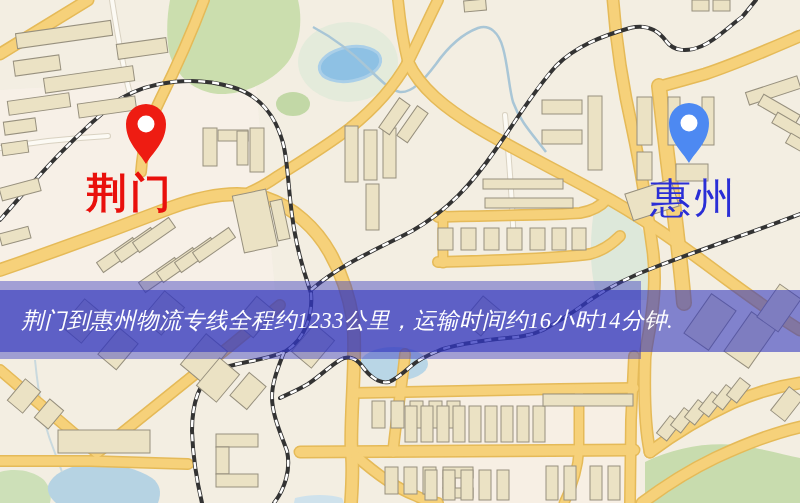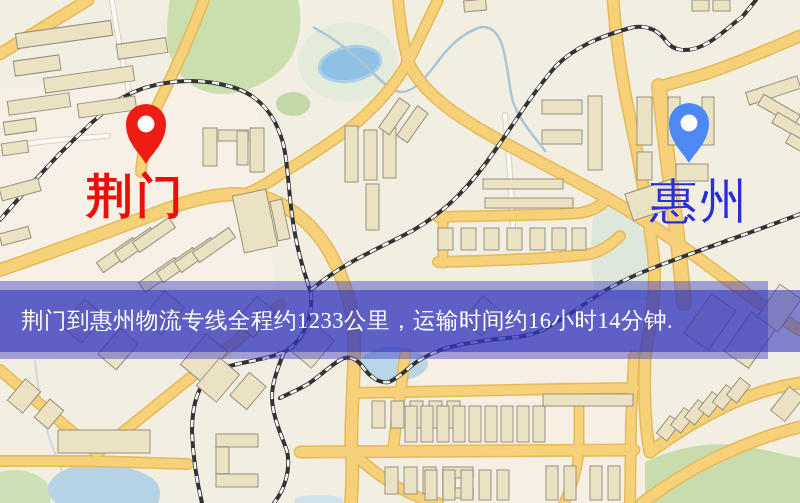--- a/index.html
+++ b/index.html
@@ -12,33 +12,34 @@
   html,body{margin:0;padding:0;background:#888;}
   #stage{
     position:relative;width:800px;height:503px;overflow:hidden;
     font-family:"Liberation Sans",sans-serif;
     background:#f3eee2;
   }
   #map-svg{position:absolute;left:0;top:0;}
   .map-label{
     position:absolute;
     font-family:"Liberation Serif",serif;
-    font-size:47px;
+    font-size:41px;
     font-weight:700;
     letter-spacing:3px;
     line-height:1;
     white-space:nowrap;
     pointer-events:none;
     text-align:center;
   }
   .origin-label{left:86px;top:173px;color:var(--origin-text);}
   .destination-label{left:638px;top:178px;color:var(--destination-text);font-weight:500;margin-left:12px;}
   .banner-outer{
-    position:absolute;left:0;top:281px;width:768px;height:78px;
+    position:absolute;left:0;top:281px;width:641px;height:78px;
     background:rgba(58,60,190,0.45);
+    font-style:italic;
   }
   .banner-inner{
     position:absolute;left:0;top:9px;width:800px;height:62px;
     background:rgba(47,51,190,0.58);
   }
   .banner-text{
     font-family:"Liberation Serif",serif;
     color:var(--banner-text);
     font-size:22.5px;
     line-height:62px;

